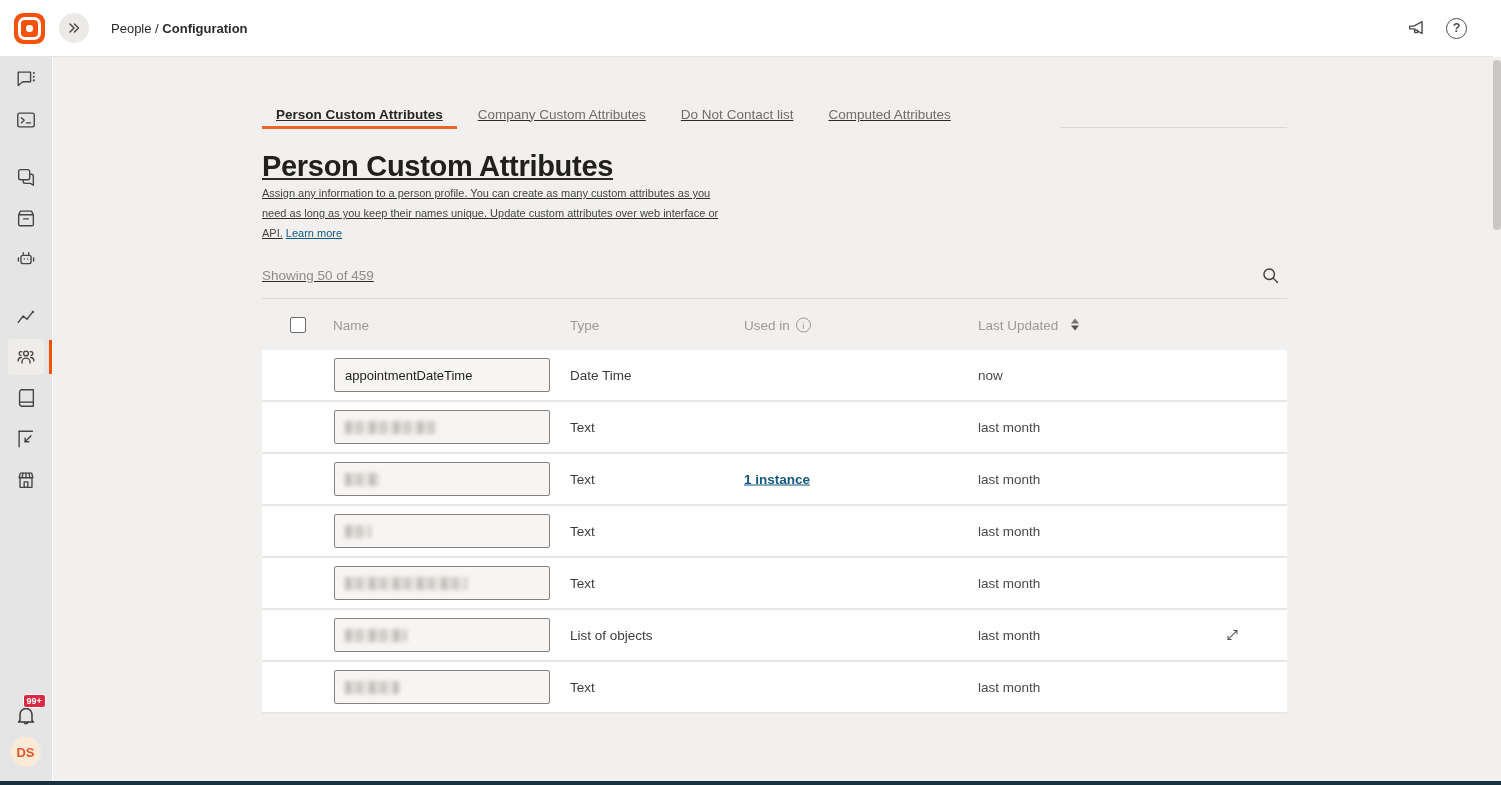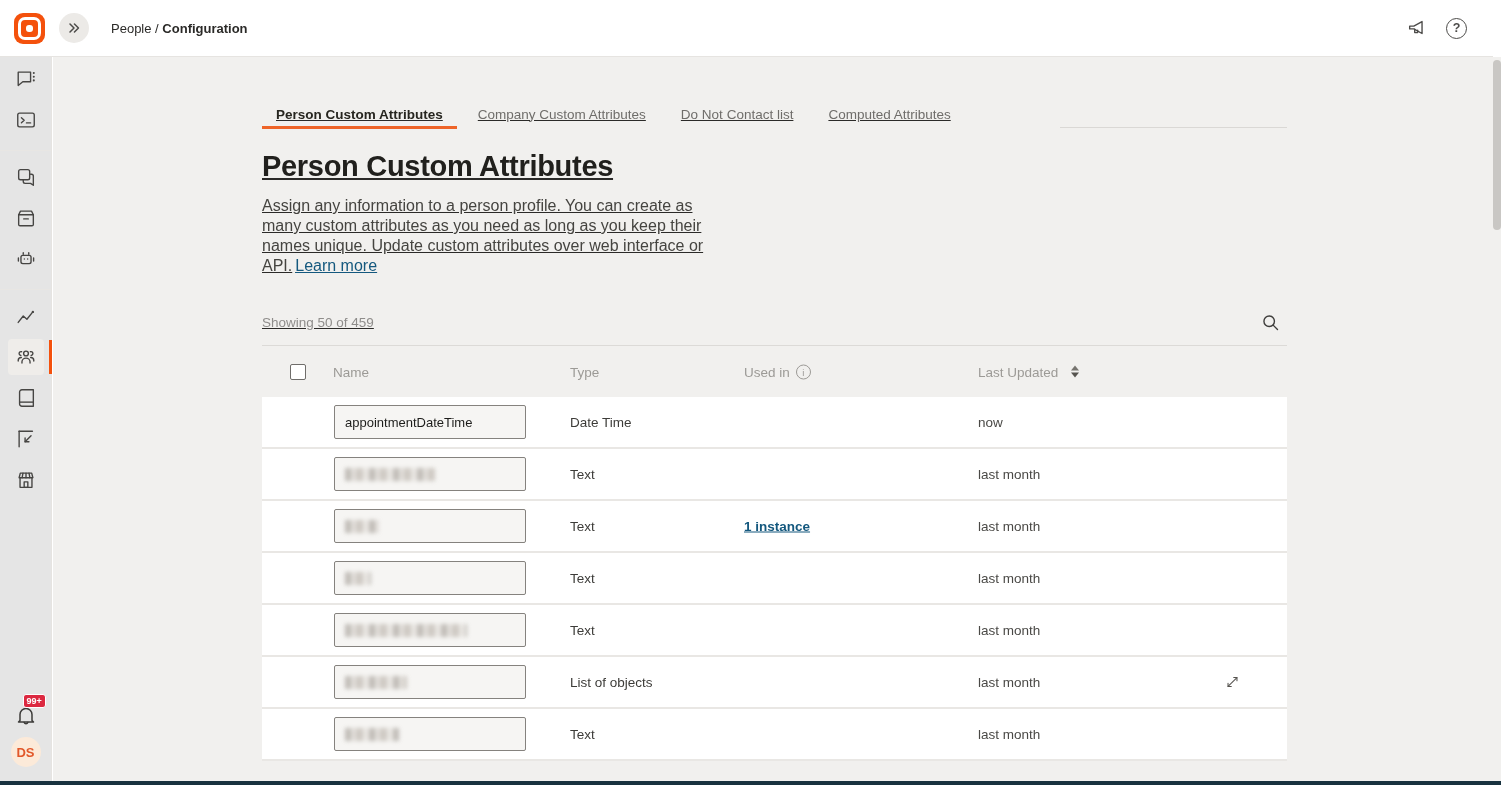--- a/index.html
+++ b/index.html
@@ -72,26 +72,26 @@
   .tab.active::after{ content:''; position:absolute; left:0; right:0; bottom:-1px; height:3px; background:#ee6428; }
   .tabs-right-line{ position:absolute; right:0; bottom:0; width:227px; height:1px; background:#dad8d5; }
 
   
   .title-row{ margin-top:22px; display:flex; justify-content:space-between; align-items:flex-start; }
   .page-title{ font-size:29px; font-weight:700; color:#21201d; letter-spacing:-0.3px; }
   .create-btn{
     height:36px; padding:0 18px; background:#2b7c9d; color:#fff; border:none; border-radius:2px;
     font-family:"Liberation Sans", sans-serif; font-size:12px; font-weight:700; letter-spacing:.4px; cursor:pointer;
   }
-  .desc{ margin-top:13px; width:460px; font-size:16px; line-height:20px; color:#454440; }
+  .desc{ width:460px; font-size:11px; line-height:20px; color:#454440; }
   .learn-more{ color:#14587e; font-weight:400; text-decoration:underline; margin-left:3px; cursor:pointer; }
 
   
   .showing-row{
-    margin-top:36px; display:flex; justify-content:space-between; align-items:center;
+    margin-top:22px; display:flex; justify-content:space-between; align-items:center;
     font-size:13.5px; color:#8f8d8b; padding-bottom:12px; border-bottom:1px solid #dcdad7;
   }
   .search-btn{ cursor:pointer; margin-right:6px; }
 
   
   .thead{ position:relative; height:51px; font-size:13.5px; color:#9c9a96; }
   .thead > *{ position:absolute; top:50%; transform:translateY(-50%); }
   .checkbox{ left:28px; width:16px; height:16px; border:1.5px solid #6f6d6a; border-radius:2px; background:#fff; cursor:pointer; }
   .h-name{ left:71px; }
   .h-type{ left:308px; }
@@ -100,21 +100,21 @@
     font-size:9.5px;display:flex;align-items:center;justify-content:center;color:#9c9a96;font-style:normal; }
   .h-updated{ left:716px; display:flex; align-items:center; gap:13px; cursor:pointer; }
   .sort-icon{ display:inline-flex; flex-direction:column; gap:2px; }
   .sort-icon .up{ width:0;height:0;border-left:4.5px solid transparent;border-right:4.5px solid transparent;border-bottom:5px solid #76746f; }
   .sort-icon .down{ width:0;height:0;border-left:4.5px solid transparent;border-right:4.5px solid transparent;border-top:5px solid #56544f; }
 
   
   .trow{ position:relative; height:52px; background:#fff; border-bottom:2px solid #e9e7e4; }
   .trow > *{ position:absolute; top:50%; transform:translateY(-50%); }
   .name-box{
-    left:72px; width:192px; height:34px; background:#f6f5f3; border:1px solid #85827e; border-radius:2px;
+    left:72px; width:216px; height:34px; background:#f6f5f3; border:1px solid #85827e; border-radius:2px;
     display:flex; align-items:center; padding:0 10px; font-size:13px; color:#1d1d1b; cursor:text;
   }
   .blur-chip{
     height:13px; border-radius:1px; opacity:.8; filter:blur(2px);
     background:repeating-linear-gradient(90deg,#b3aea8 0 6px,#ddd9d4 6px 11px,#c5bfb8 11px 18px,#e7e4e0 18px 24px);
   }
   .cell-type{ left:308px; font-size:13.5px; color:#3d3c39; }
   .used-link{ left:482px; font-size:13.5px; color:#14587e; font-weight:700; text-decoration:underline; cursor:pointer; }
   .cell-updated{ left:716px; font-size:13.5px; color:#4a4946; }
   .expand-btn{ left:964px; cursor:pointer; }

